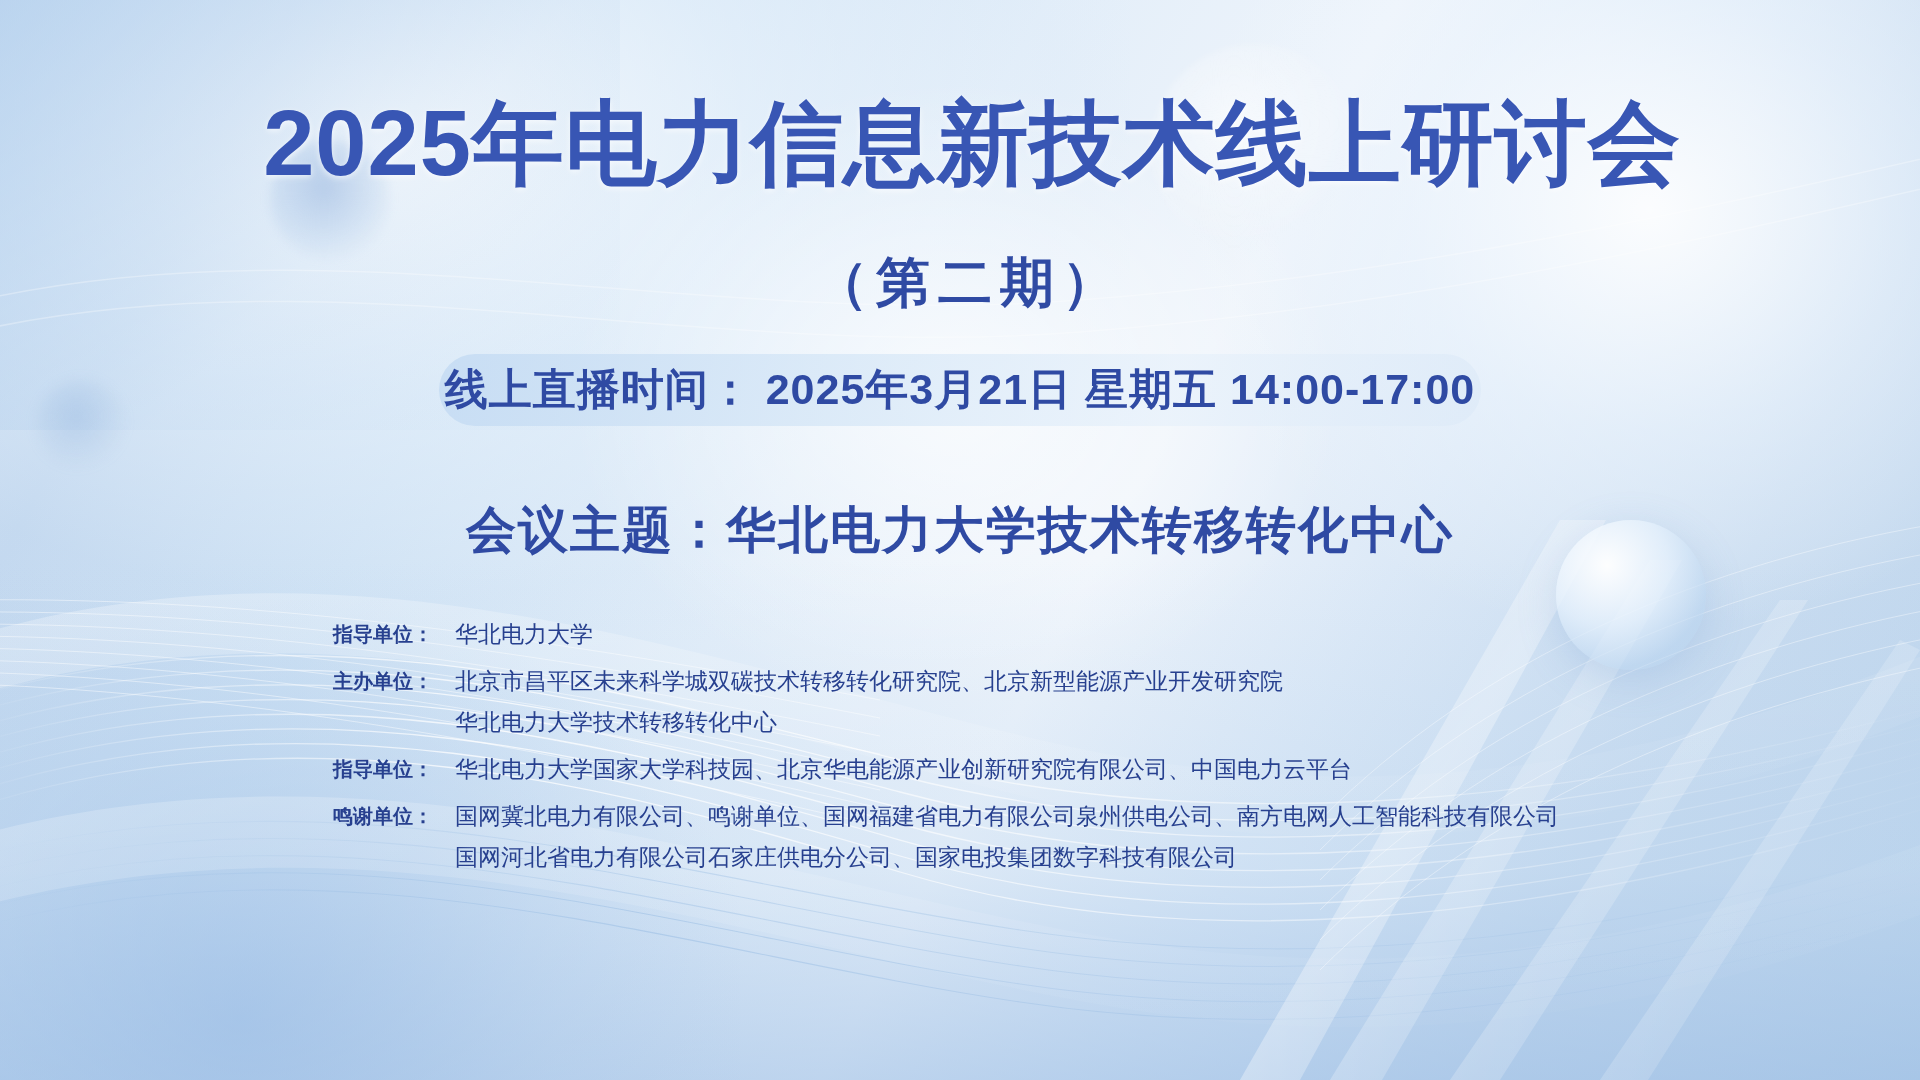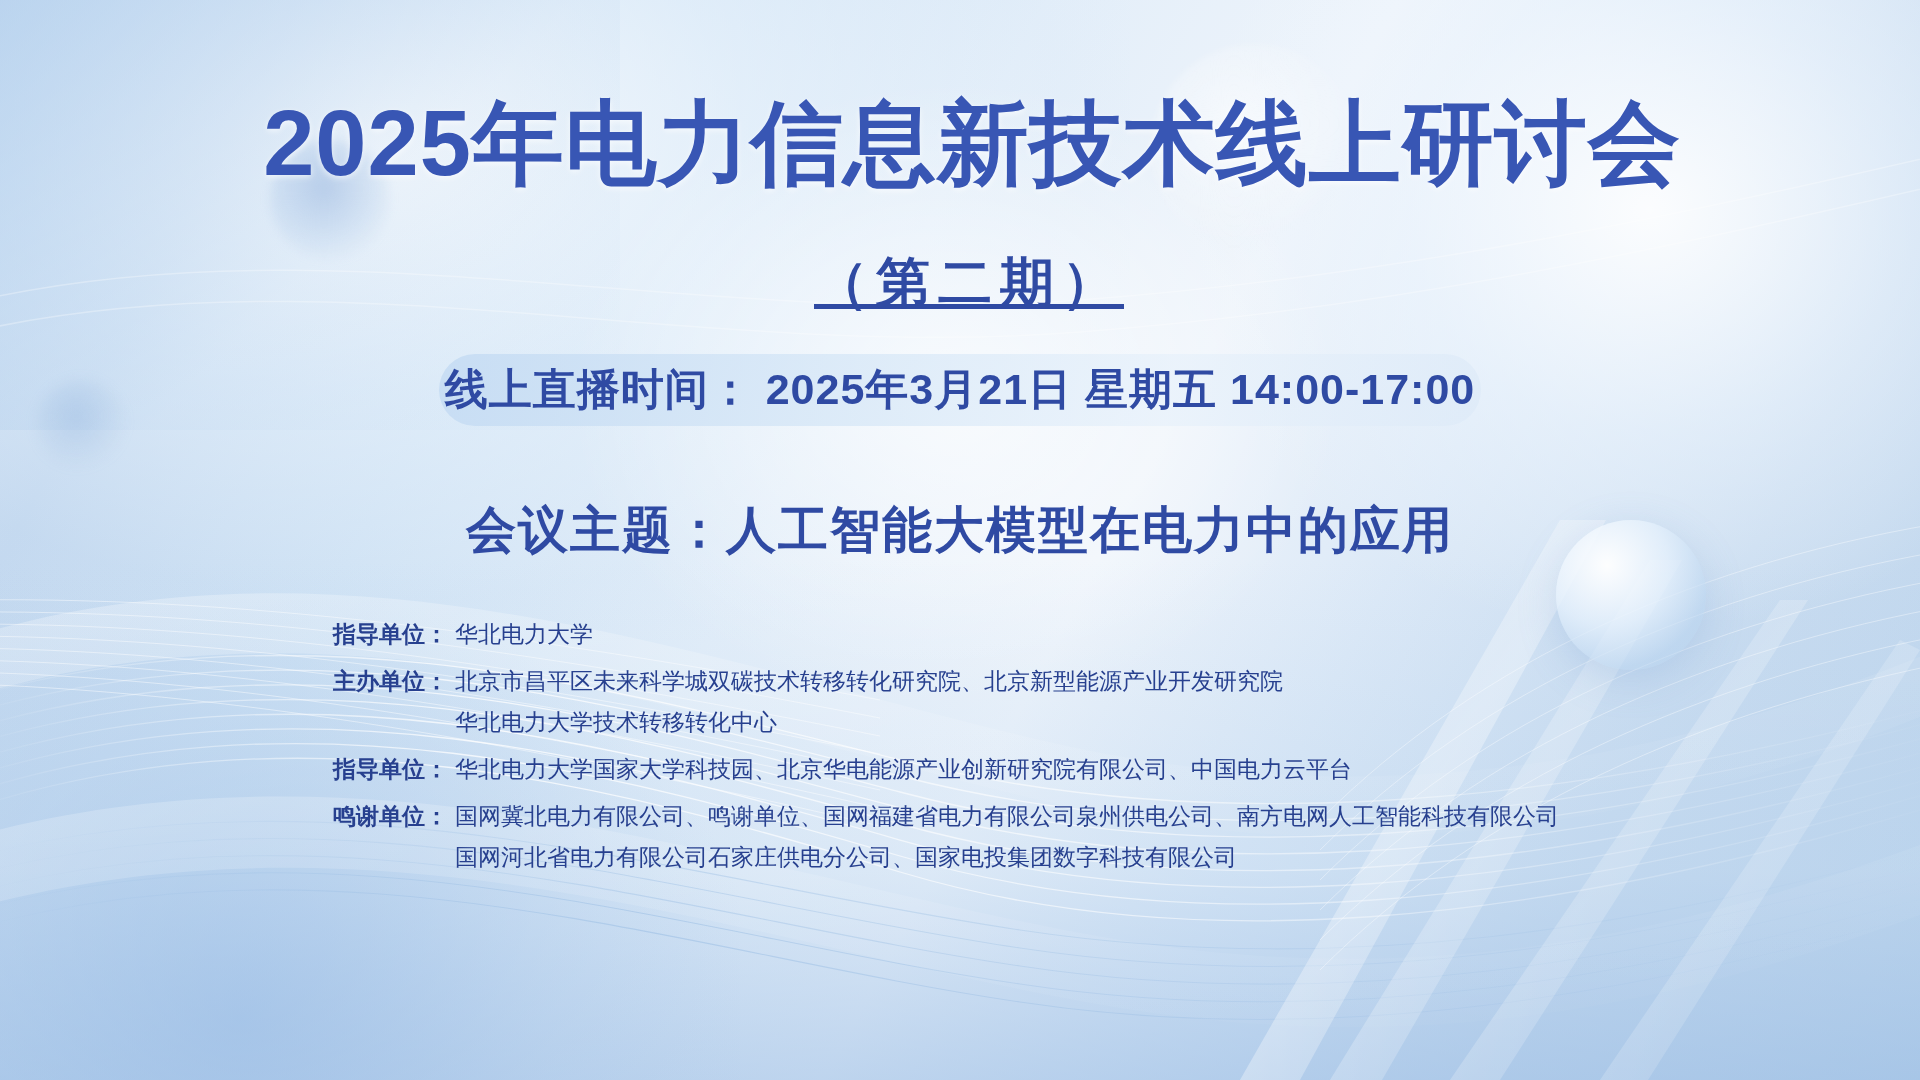--- a/index.html
+++ b/index.html
@@ -149,21 +149,20 @@
     position: absolute;
     top: 247px;
     left: 18px; right: 0;
     text-align: center;
     font-family: "Liberation Serif", "DejaVu Serif", serif;
     font-size: 54px;
     font-weight: 700;
     letter-spacing: 8px;
     color: #2f4aa3;
     white-space: nowrap;
-    text-decoration: underline;
   }
 
   .time-pill {
     position: absolute;
     top: 354px;
     left: 50%;
     transform: translateX(-50%);
     width: 1042px;
     height: 72px;
     border-radius: 36px;
@@ -204,21 +203,21 @@
     width: 1330px;
   }
   .org-row {
     display: flex;
     align-items: flex-start;
     margin-bottom: 6px;
   }
   .org-label {
     flex: 0 0 auto;
     width: 122px;
-    font-size: 23px;
+    font-size: 20px;
     font-weight: 700;
     color: #27408f;
     letter-spacing: 0px;
     line-height: 41px;
     white-space: nowrap;
   }
   .org-lines {
     flex: 1 1 auto;
     min-width: 0;
   }
@@ -334,21 +333,21 @@
   <div class="content">
 
     <div class="title">2025年电力信息新技术线上研讨会</div>
 
     <div class="subtitle">（第二期）</div>
 
     <div class="time-pill">
       <span class="time-text">线上直播时间：  2025年3月21日   星期五   14:00-17:00</span>
     </div>
 
-    <div class="theme">会议主题：人工智能大模型在电力中的应用</div>
+    <div class="theme">会议主题：华北电力大学技术转移转化中心</div>
 
     <div class="orgs">
 
       <div class="org-row">
         <div class="org-label">指导单位：</div>
         <div class="org-lines">
           <div class="org-line">华北电力大学</div>
         </div>
       </div>
 

